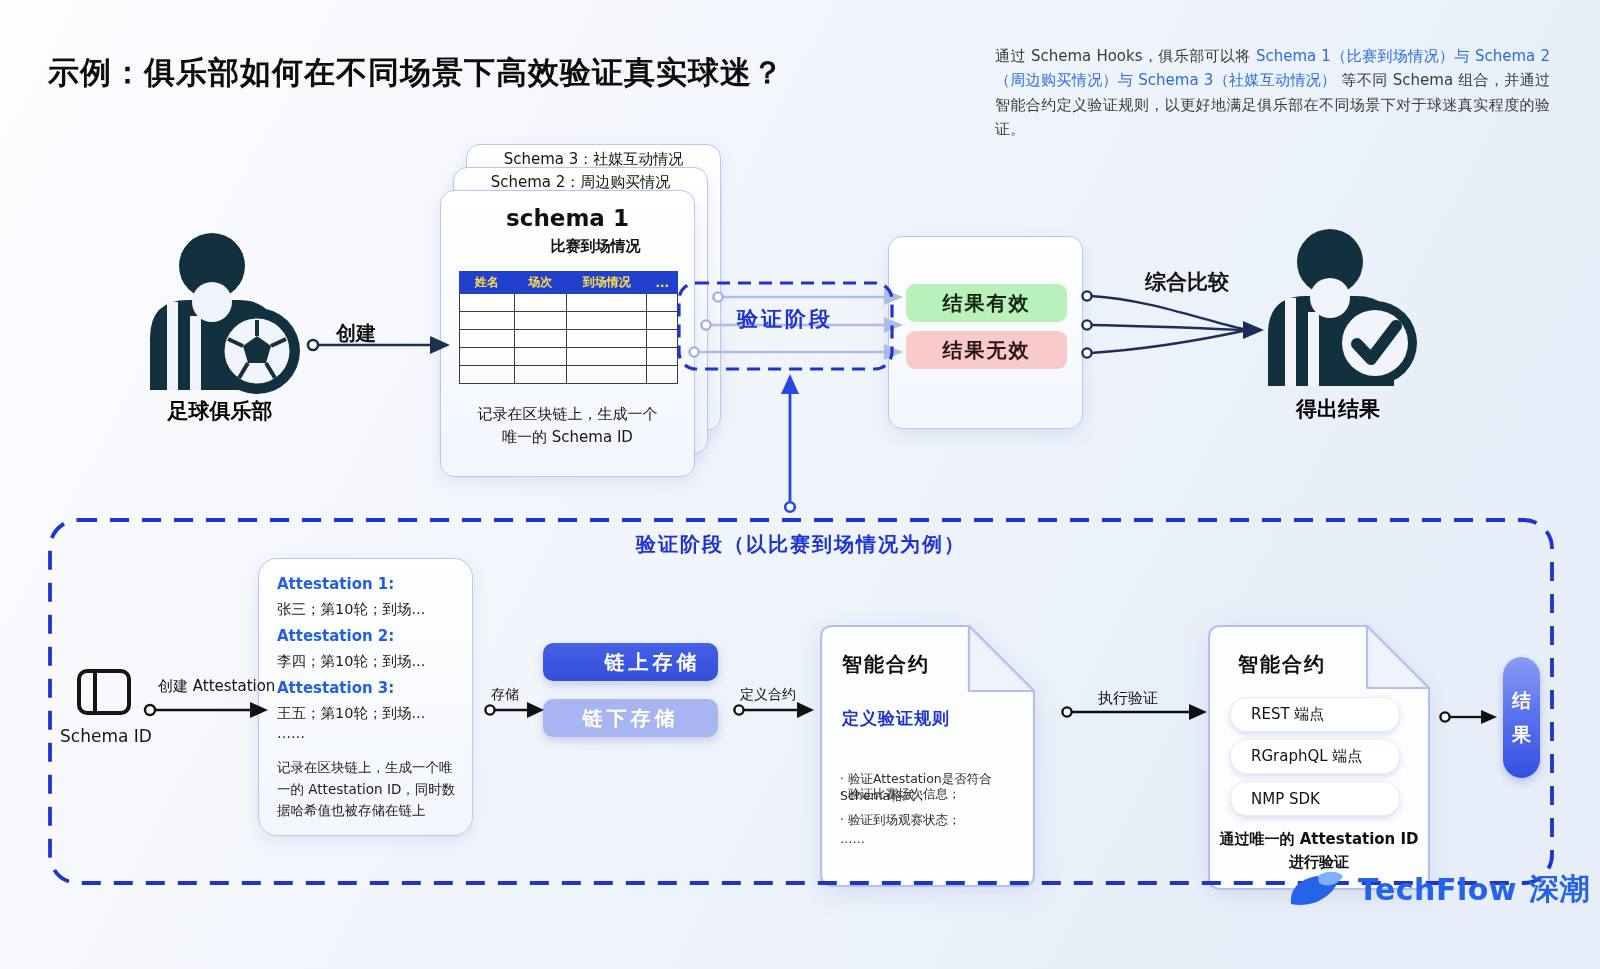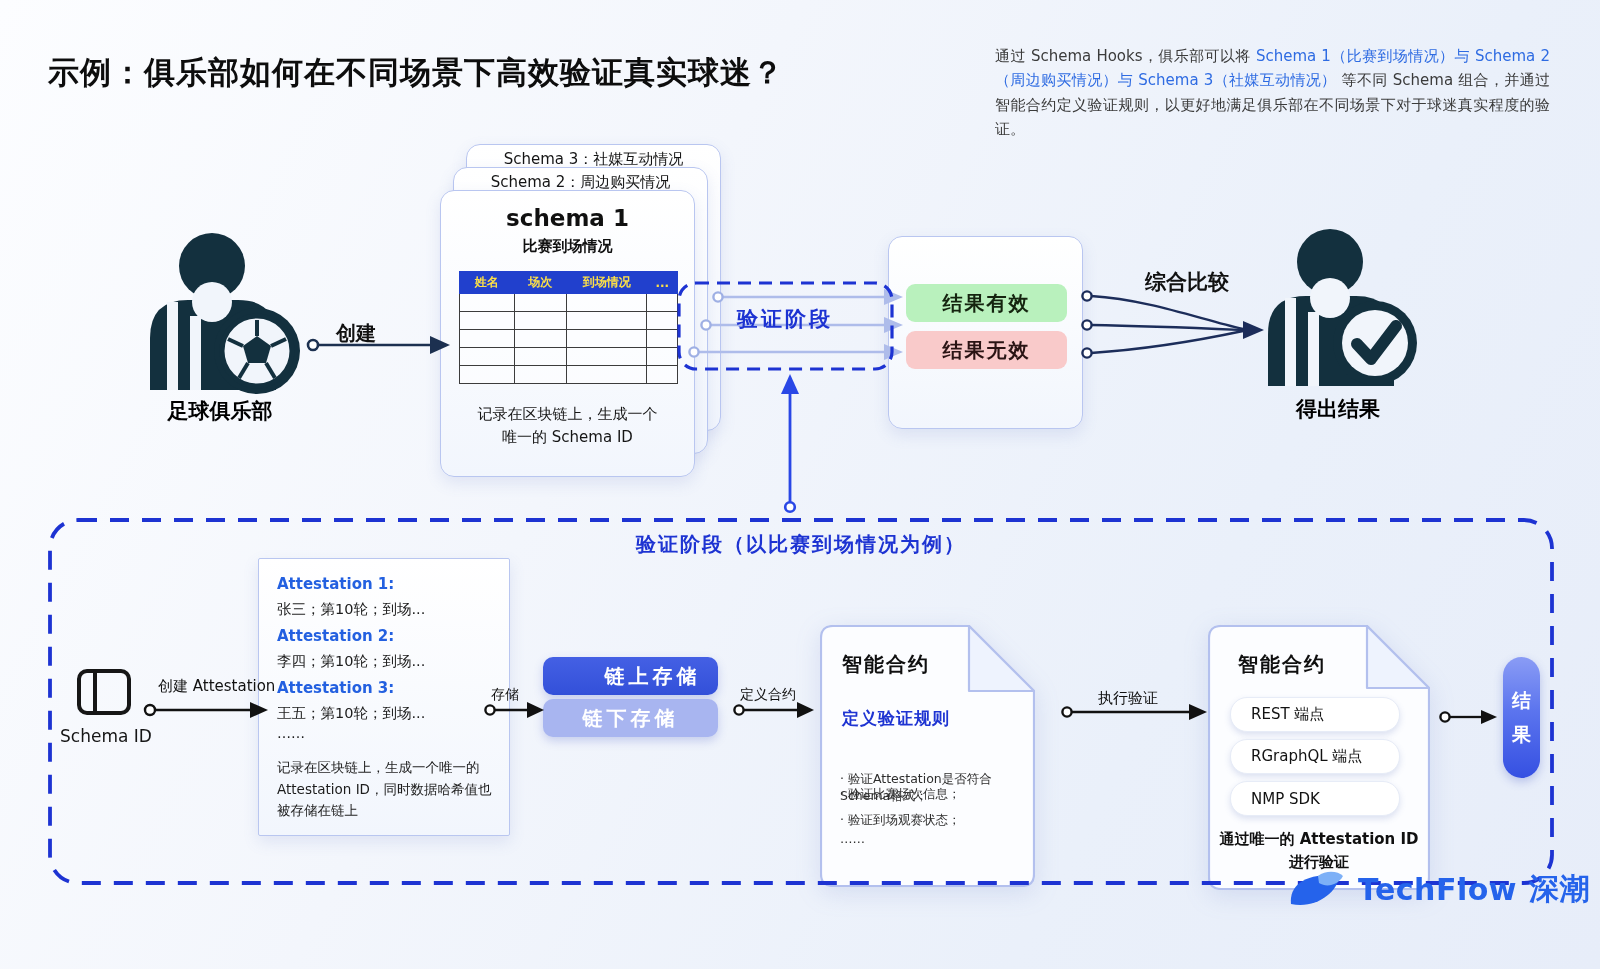--- a/index.html
+++ b/index.html
@@ -20,21 +20,21 @@
   .card { position:absolute; background:linear-gradient(180deg,#ffffff 0%,#f2f6fd 100%);
           border:1.6px solid #b9c6f0; border-radius:14px;
           box-shadow:0 6px 16px rgba(90,110,190,0.14); }
 
   
   #schema-card3 { left:466px; top:144px; width:255px; height:287px; z-index:1; }
   #schema-card2 { left:453px; top:167px; width:255px; height:287px; z-index:1; }
   #schema-card1 { left:440px; top:190px; width:255px; height:287px; z-index:1; }
   .stack-label { text-align:center; padding-top:5px; font-size:15px; color:#141414; font-weight:500; }
   #schema1-title { width:100%; text-align:center; margin-top:14px; font-size:23px; font-weight:700; color:#101010; }
-  #schema1-sub { width:100%; text-align:center; margin-top:6px; font-size:15px; font-weight:700; color:#101010; }
+  #schema1-sub { width:100%; text-align:center; margin-top:6px; font-size:15px; font-weight:700; color:#101010;margin-left:28px; }
   #schema1-table { position:absolute; left:18px; top:80px; width:219px; border-collapse:collapse; }
   #schema1-table th { background:#2140cd; color:#fde047; font-size:12px; font-weight:700;
                       height:22px; border:1px solid #2140cd; }
   #schema1-table td { height:18px; border:1px solid #3c3c3c; background:rgba(255,255,255,0.55); }
   #schema1-footer { position:absolute; left:0; top:212px; width:100%; text-align:center;
                     font-size:15px; line-height:1.55; color:#151515; }
 
   
   .arrow-label { position:absolute; color:#111; z-index:4; }
   #lbl-create { left:336px; top:320px; font-size:20px; font-weight:700; }
@@ -54,32 +54,32 @@
 
   
   #lbl-bottom-title { left:50px; top:531px; width:1502px; text-align:center; font-size:20px;
                       font-weight:700; color:#1d33d2; letter-spacing:2px; z-index:4; }
   #lbl-schema-id { left:58px; top:726px; width:96px; text-align:center; font-size:17px; color:#161616; z-index:4; }
   #lbl-create-att { left:158px; top:677px; font-size:15px; z-index:4; }
   #lbl-store { left:491px; top:686px; font-size:14px; z-index:4; }
   #lbl-define { left:740px; top:686px; font-size:14px; z-index:4; }
   #lbl-execute { left:1098px; top:689px; font-size:15px; z-index:4; }
 
-  #attestation-card { left:258px; top:558px; width:252px; height:278px; border-radius:2px; z-index:1;
+  #attestation-card { left:258px; top:558px; width:215px; height:278px; border-radius:19px; z-index:1;
                       padding:16px 16px 0 18px; }
   .att-title { font-size:15px; font-weight:600; color:#2360e0; margin-top:8px; }
   .att-detail { font-size:14.5px; color:#1c1c1c; margin-top:7px; }
   .att-ellipsis { font-size:14px; color:#1c1c1c; margin-top:2px; }
   #att-footer { font-size:13.5px; color:#1c1c1c; line-height:1.6; margin-top:16px; }
 
   .store-pill { position:absolute; left:543px; width:175px; height:38px; border-radius:10px; z-index:2;
                 display:flex; align-items:center; justify-content:center;
                 color:#fff; font-size:20px; font-weight:700; letter-spacing:4px;
                 box-shadow:0 4px 10px rgba(70,90,200,0.25); }
-  #pill-onchain { top:657px; background:linear-gradient(180deg,#4460e4,#3350d9);padding-left:44px; }
+  #pill-onchain { top:643px; background:linear-gradient(180deg,#4460e4,#3350d9);padding-left:44px; }
   #pill-offchain { top:699px; background:#a8b5f0; }
 
   
   .doc-wrap { position:absolute; z-index:1; filter:drop-shadow(0 6px 12px rgba(90,110,190,0.16));margin-top:48px; }
   #contract1 { left:820px; top:577px; width:215px; height:262px; }
   #contract2 { left:1208px; top:577px; width:222px; height:265px; }
   .doc-wrap svg.doc-bg { position:absolute; left:0; top:0; }
   .doc-title { position:absolute; left:22px; top:26px; font-size:20px; font-weight:800; color:#0f0f0f; letter-spacing:2px; }
   #contract1 .doc-sub { position:absolute; left:22px; top:82px; font-size:17px; font-weight:800; color:#1e34d2; letter-spacing:1px; }
   .rule-line { position:absolute; left:20px; width:185px; font-size:12.5px; color:#2d2d2d; }

